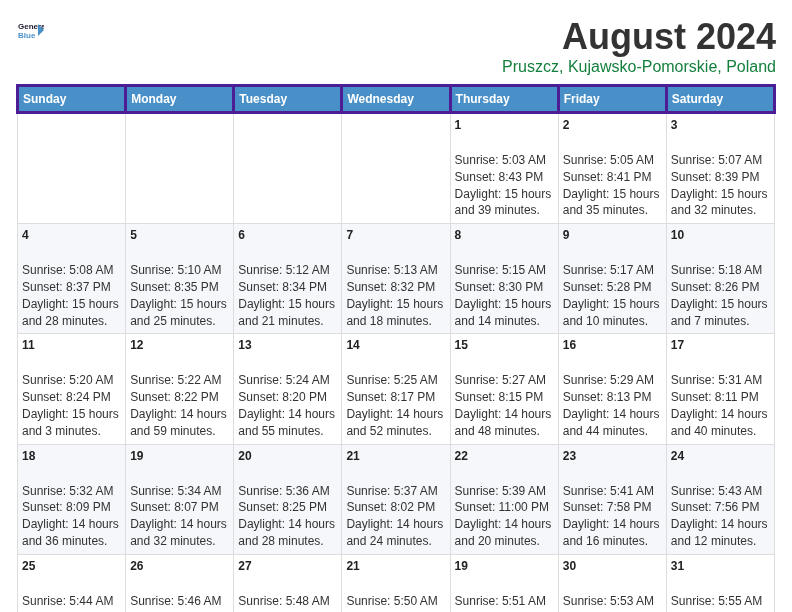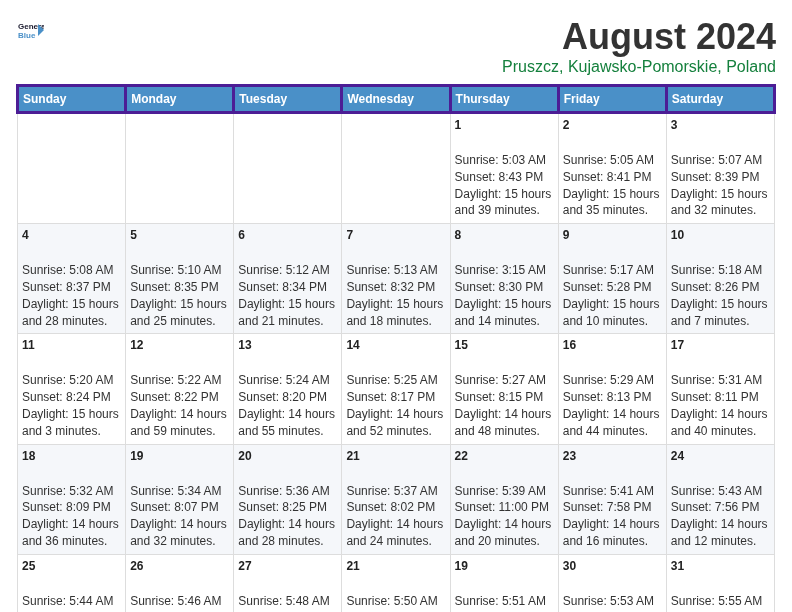--- a/index.html
+++ b/index.html
@@ -160,21 +160,21 @@
         </td>
         <td>
           <div class="day-num">7</div>
           <div class="day-detail">Sunrise: 5:13 AM
 Sunset: 8:32 PM
 Daylight: 15 hours
 and 18 minutes.</div>
         </td>
         <td>
           <div class="day-num">8</div>
-          <div class="day-detail">Sunrise: 3:15 AM
+          <div class="day-detail">Sunrise: 5:15 AM
 Sunset: 8:30 PM
 Daylight: 15 hours
 and 14 minutes.</div>
         </td>
         <td>
           <div class="day-num">9</div>
           <div class="day-detail">Sunrise: 5:17 AM
 Sunset: 5:28 PM
 Daylight: 15 hours
 and 10 minutes.</div>

